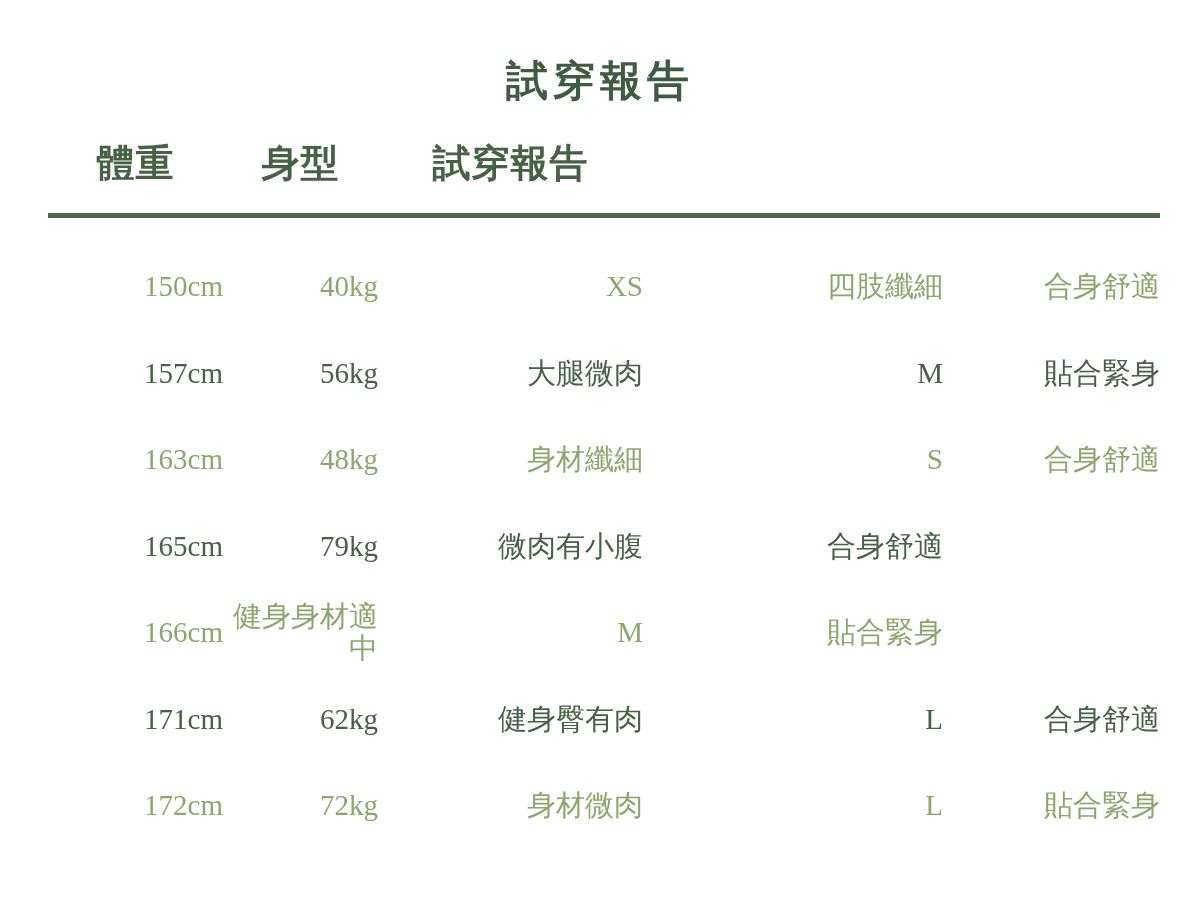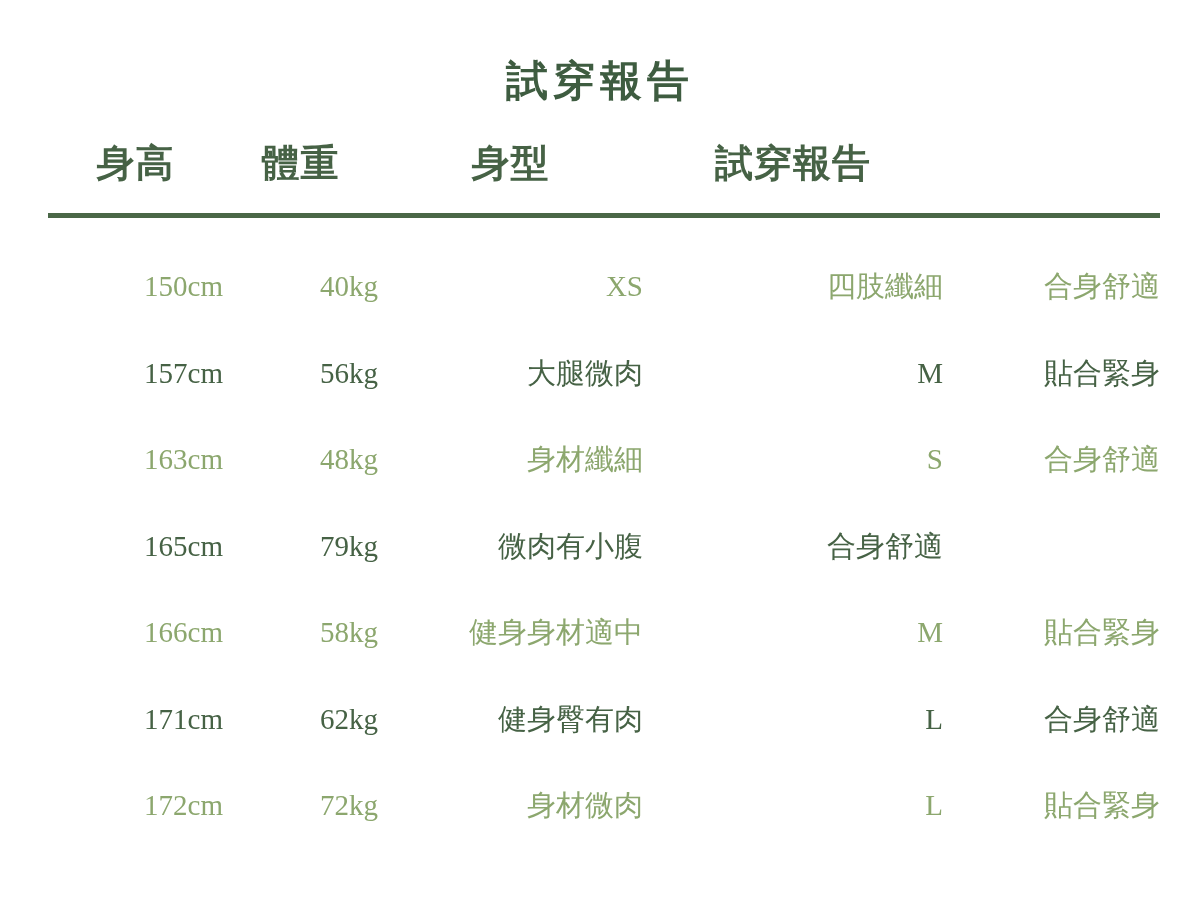--- a/index.html
+++ b/index.html
@@ -70,21 +70,20 @@
 </head>
 <body>
 
 <div class="page">
 
   <h1 class="title">試穿報告</h1>
 
   <div class="table">
 
     <div class="header-row">
-      <div class="cell">身高</div>
       <div class="cell">體重</div>
       <div class="cell">身型</div>
       <div class="cell">試穿報告</div>
     </div>
 
     <div class="divider"></div>
 
     <div class="rows">
 
       <div class="row">
@@ -113,21 +112,20 @@
 
       <div class="row">
         <div class="cell">165cm</div>
         <div class="cell">79kg</div>
         <div class="cell">微肉有小腹</div>
         <div class="cell">合身舒適</div>
       </div>
 
       <div class="row">
         <div class="cell">166cm</div>
-        <div class="cell">58kg</div>
         <div class="cell">健身身材適中</div>
         <div class="cell">M</div>
         <div class="cell">貼合緊身</div>
       </div>
 
       <div class="row">
         <div class="cell">171cm</div>
         <div class="cell">62kg</div>
         <div class="cell">健身臀有肉</div>
         <div class="cell">L</div>

